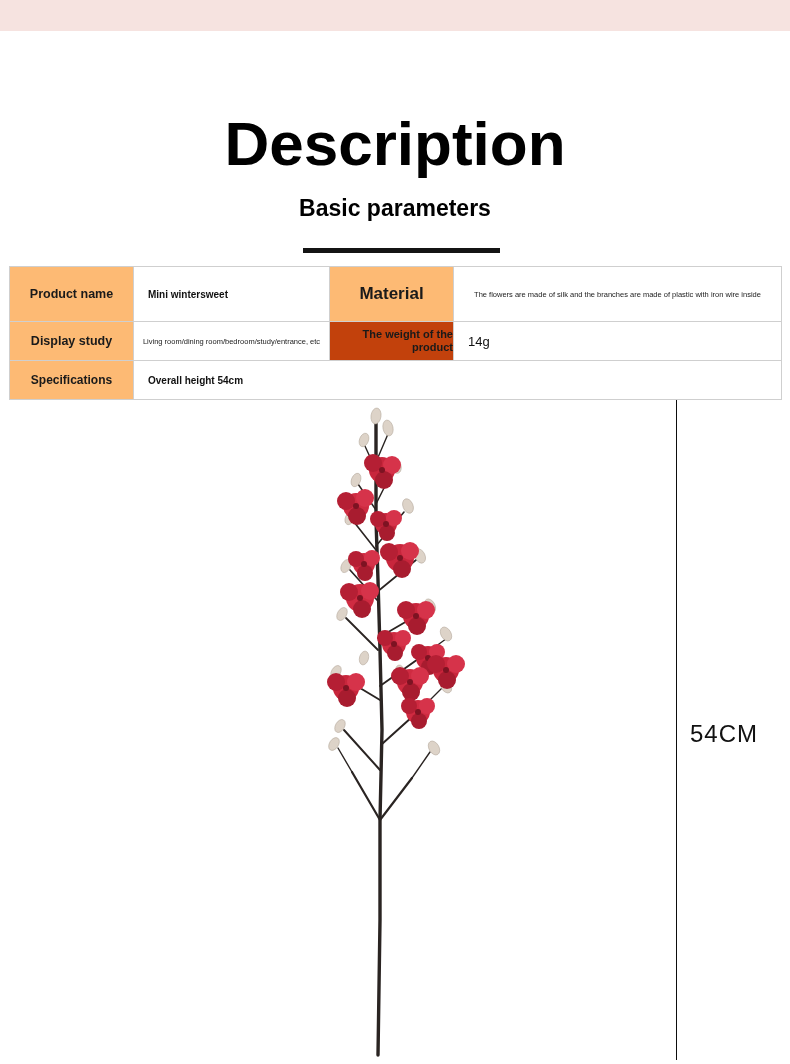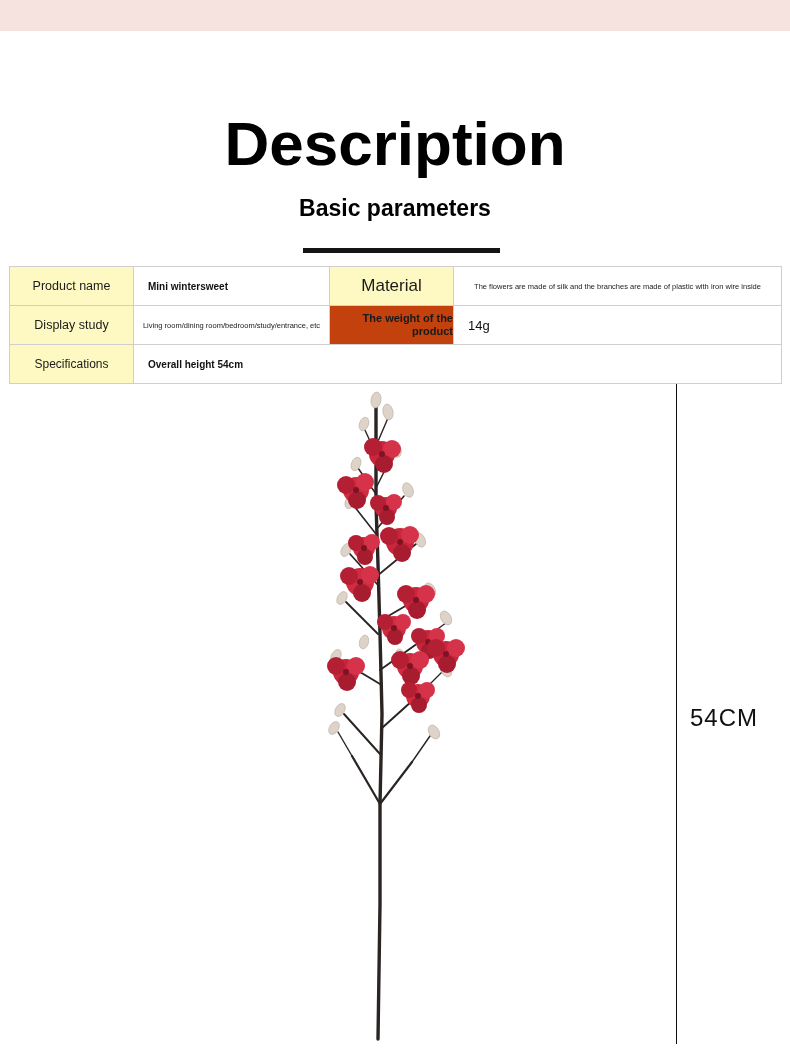--- a/index.html
+++ b/index.html
@@ -55,41 +55,41 @@
     border-collapse: collapse;
     table-layout: fixed;
   }
   .spec-table td {
     border: 1px solid #cfcfcf;
     padding: 0;
     vertical-align: middle;
     height: 38px;
   }
   .lbl {
-    background: #fef9c3;
+    background: #fdba74;
     text-align: center;
     font-size: 12.5px;
-    font-weight: normal;
+    font-weight: bold;
     color: #1a1a1a;
   }
   .lbl.small {
     font-size: 12px;
   }
   .val-big {
     font-size: 10px;
     font-weight: bold;
     padding-left: 14px !important;
     color: #111111;
   }
   .val-tiny {
     font-size: 7.5px;
     color: #222222;
     text-align: center;
     line-height: 11px;
-    padding: 0 6px !important;
+    padding: 8px 6px !important;
   }
   .val-tiny-l {
     font-size: 7.5px;
     color: #222222;
     text-align: center;
     line-height: 11px;
   }
   .val-weight {
     font-size: 13px;
     padding-left: 14px !important;

